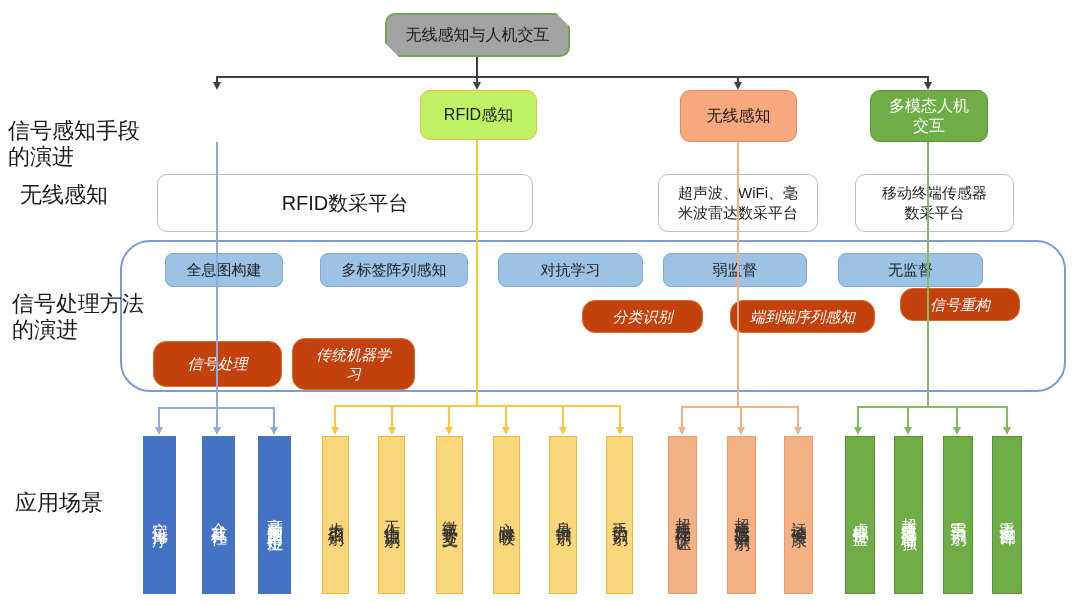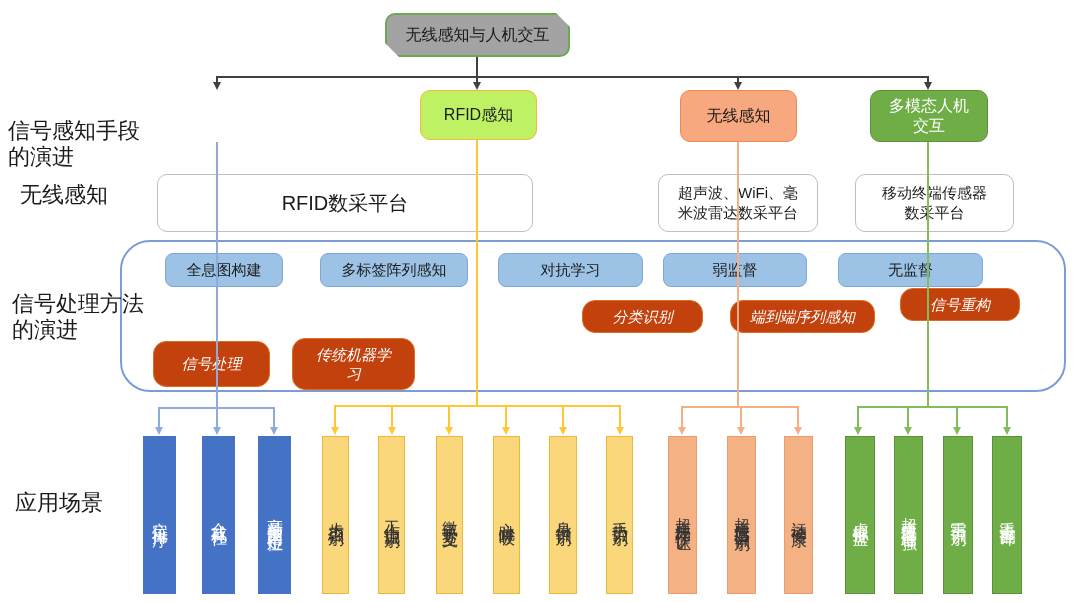--- a/index.html
+++ b/index.html
@@ -72,21 +72,21 @@
 数采平台</div>
 
   <div class="container-box"></div>
 
   <div class="mblue" style="left:165px;width:118px">全息图构建</div>
   <div class="mblue" style="left:320px;width:148px">多标签阵列感知</div>
   <div class="mblue" style="left:498px;width:145px">对抗学习</div>
   <div class="mblue" style="left:663px;width:144px">弱监督</div>
   <div class="mblue" style="left:838px;width:145px">无监督</div>
 
-  <div class="morange" style="left:153px;top:341px;width:117px;height:46px">信号处理</div>
+  <div class="morange" style="left:153px;top:341px;width:129px;height:46px">信号处理</div>
   <div class="morange" style="left:292px;top:338px;width:123px;height:52px">传统机器学
 习</div>
   <div class="morange" style="left:582px;top:300px;width:121px;height:33px">分类识别</div>
   <div class="morange" style="left:730px;top:300px;width:145px;height:33px">端到端序列感知</div>
   <div class="morange" style="left:900px;top:288px;width:120px;height:33px">信号重构</div>
 
   <div class="hline" style="color:#8FAADC;left:158px;top:407px;width:117px"></div>
   <div class="drop" style="color:#8FAADC;left:158px;top:407px;height:20px"></div>
   <div class="drop" style="color:#8FAADC;left:216px;top:407px;height:20px"></div>
   <div class="drop" style="color:#8FAADC;left:273px;top:407px;height:20px"></div>

